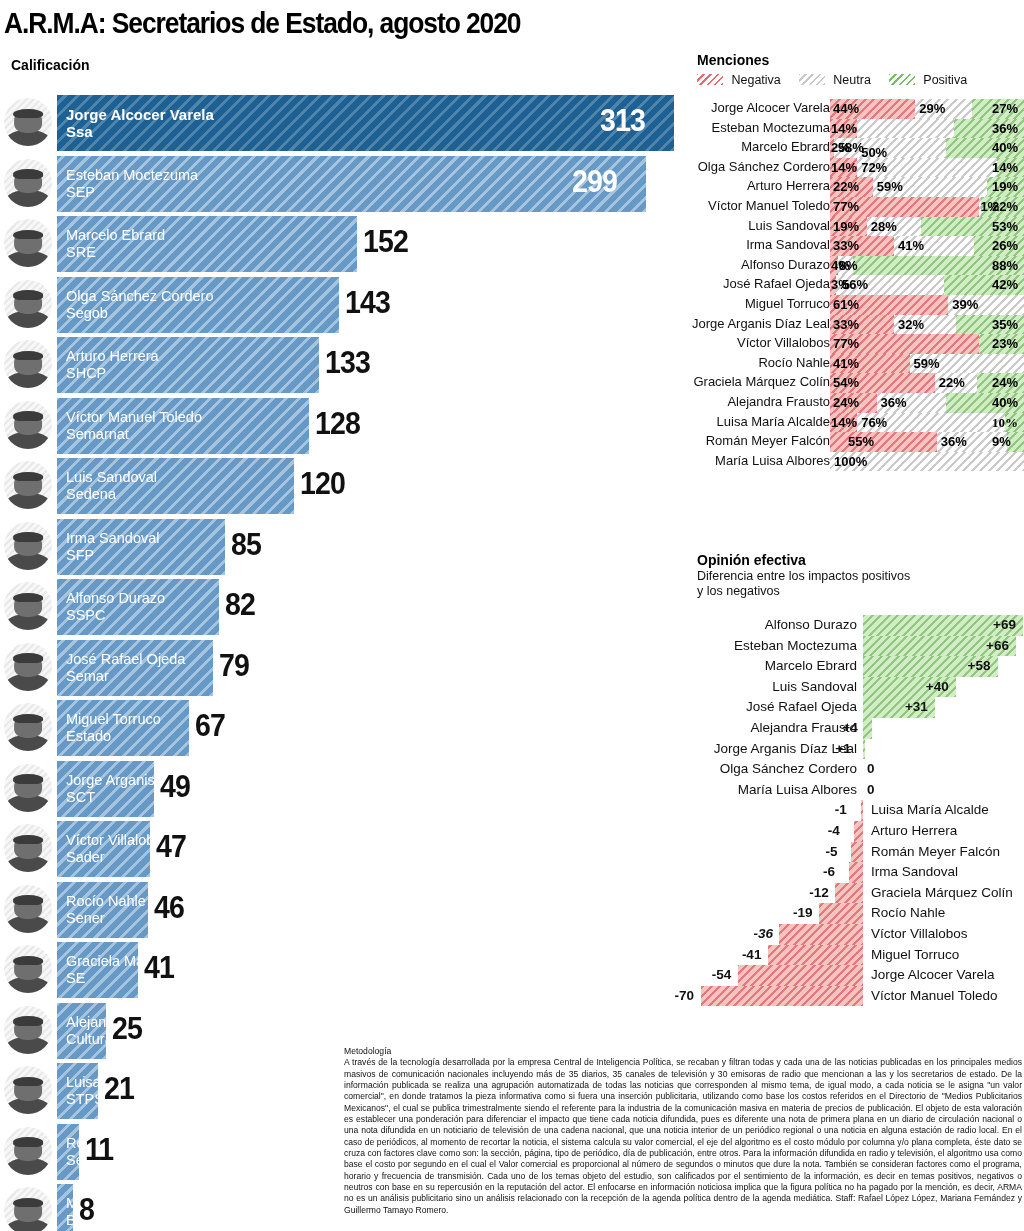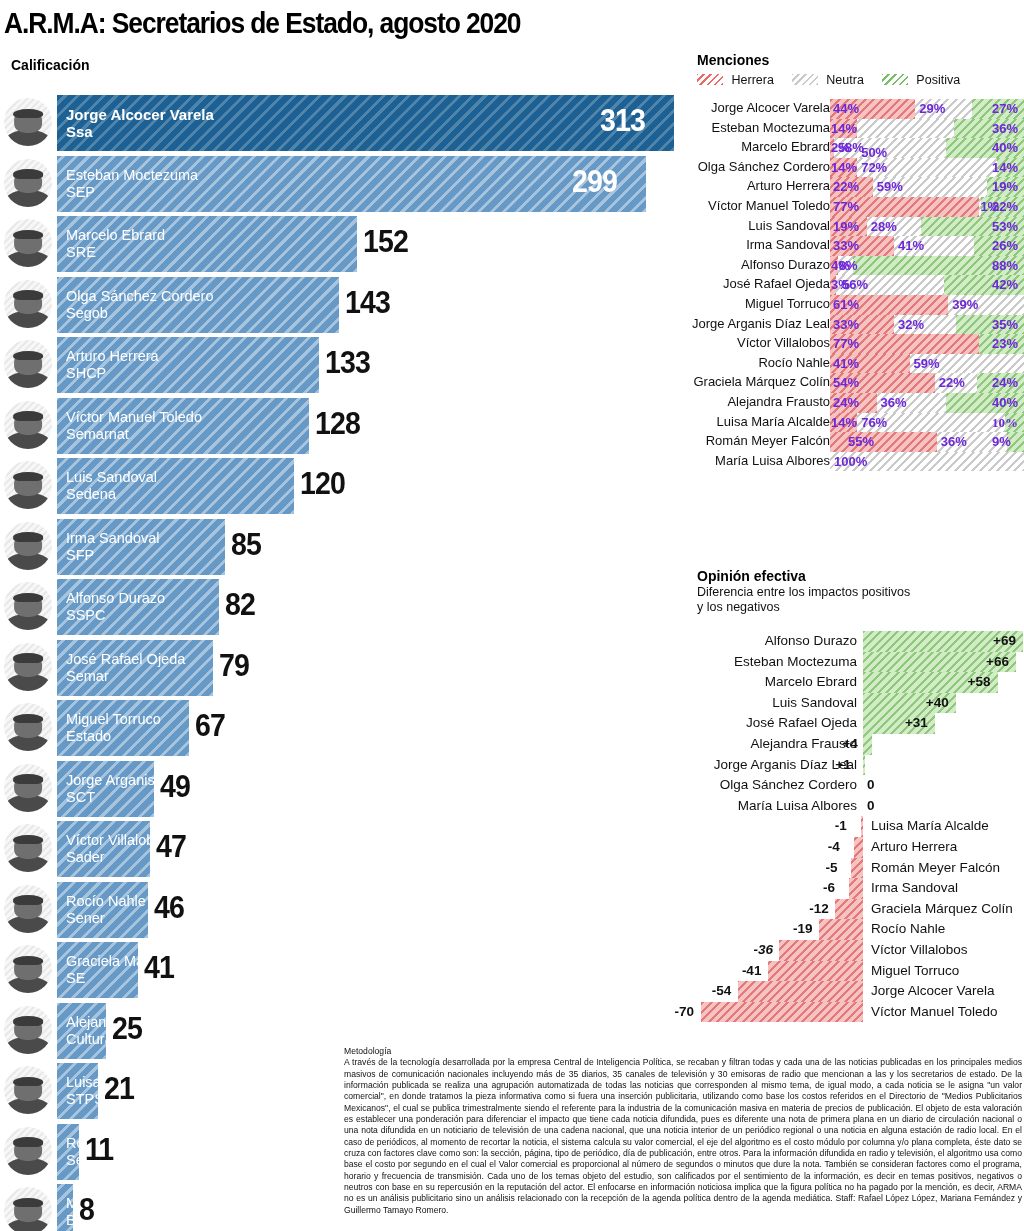--- a/index.html
+++ b/index.html
@@ -79,25 +79,25 @@
   .mrow{position:relative;height:19.6px;}
   .mname{position:absolute;right:194px;top:1px;font-size:13px;white-space:nowrap;}
   .mtrack{position:absolute;left:133px;top:0;width:194px;height:19.6px;}
   .seg{position:absolute;top:0;height:19.6px;}
   .seg.neg{background-color:#f6c3c3;
      background-image:repeating-linear-gradient(-45deg,rgba(214,60,60,.55) 0 2px,rgba(255,255,255,0) 2px 6px);}
   .seg.neu{background-color:#ffffff;
      background-image:repeating-linear-gradient(-45deg,rgba(150,150,150,.5) 0 2px,rgba(255,255,255,0) 2px 6px);}
   .seg.pos{background-color:#d2ecc6;
      background-image:repeating-linear-gradient(-45deg,rgba(90,170,70,.55) 0 2px,rgba(255,255,255,0) 2px 6px);}
-  .pct{position:absolute;top:2px;font-size:13px;font-weight:bold;color:#6d28d9;
+  .pct{position:absolute;top:2px;font-size:13px;font-weight:bold;color:#000000;
        white-space:nowrap;z-index:5;}
 
   
-  #opin{position:absolute;left:697px;top:552px;width:327px;margin-top:16px;}
+  #opin{position:absolute;left:697px;top:552px;width:327px;}
   #opin .sub{font-size:12.5px;line-height:15px;margin-top:1px;}
   #opinchart{position:relative;margin-top:16px;height:412px;}
   .orow{position:relative;height:20.6px;}
   .obar{position:absolute;top:0;height:20.6px;}
   .obar.pos{background-color:#d2ecc6;
      background-image:repeating-linear-gradient(-45deg,rgba(90,170,70,.55) 0 2px,rgba(255,255,255,0) 2px 6px);}
   .obar.neg{background-color:#f6c3c3;
      background-image:repeating-linear-gradient(-45deg,rgba(214,60,60,.55) 0 2px,rgba(255,255,255,0) 2px 6px);}
   .oval{position:absolute;top:2px;font-size:13.5px;font-weight:bold;white-space:nowrap;z-index:4;}
   .oname{position:absolute;top:2px;font-size:13.5px;white-space:nowrap;}
@@ -361,21 +361,21 @@
       </div>
       <div class="bval" style="left: 79px;">8</div>
     </div>
   </div>
 
 <div id="menc">
   <div class="sec-title">Menciones</div>
   <div class="legend">
     <span>
       <span class="sw neg"></span>
-      <span>Herrera</span>
+      <span>Negativa</span>
     </span>
     <span>
       <span class="sw neu"></span>
       <span>Neutra</span>
     </span>
     <span>
       <span class="sw pos"></span>
       <span>Positiva</span>
     </span>
   </div>

